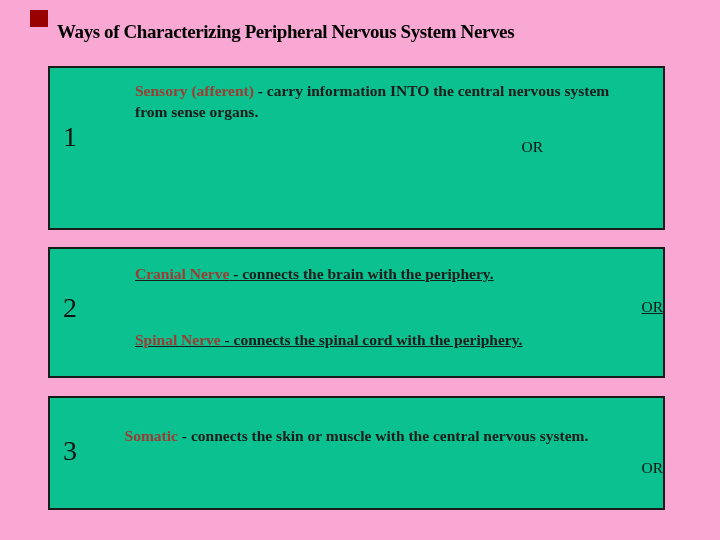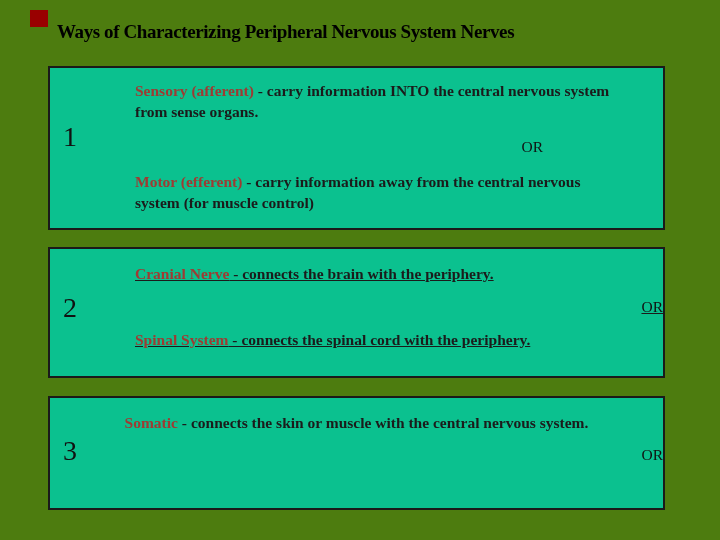--- a/index.html
+++ b/index.html
@@ -5,21 +5,21 @@
   html, body {
     margin: 0;
     padding: 0;
     background: #ffffff;
     font-family: "Liberation Serif", "DejaVu Serif", serif;
   }
   .slide {
     position: relative;
     width: 720px;
     height: 540px;
-    background: #4d7c0f;
+    background: #f9a8d4;
     overflow: hidden;
   }
   .marker {
     position: absolute;
     left: 30px;
     top: 10px;
     width: 18px;
     height: 17px;
     background: #990000;
   }
@@ -59,21 +59,21 @@
     height: 100%;
     box-sizing: border-box;
     font-size: 15.5px;
     line-height: 21px;
     font-weight: bold;
   }
   .box1 .content, .box2 .content { padding: 0 25px 4px 85px; text-align: left; }
   .box3 .content { padding: 0 30px 0 30px; text-align: center; }
   .box1 .content { padding-top: 12px; }
   .box2 .content { padding-top: 14px; text-decoration: underline; }
-  .box3 .content { padding-top: 14px; }
+  .box3 .content { padding-top: 27px; }
   .statement { margin: 0; }
   .box1 .statement { max-width: 480px; }
   .term { color: #9E3B33; }
   .or-row {
     font-weight: normal;
     text-align: right;
     color: #111111;
   }
   .box1 .or-row { margin: 14px 95px 14px -85px; }
   .box2 .or-row { margin: 12px -25px 12px -85px; }
@@ -86,30 +86,29 @@
 
   <div class="marker"></div>
 
   <div class="title">Ways of Characterizing Peripheral Nervous System Nerves</div>
 
   <div class="box box1">
     <span class="num">1</span>
     <div class="content">
       <p class="statement"><span class="term">Sensory (afferent)</span><span> - carry information INTO the central nervous system from sense organs.</span></p>
       <div class="or-row">OR</div>
-      <p class="statement"><span class="term">Motor (efferent)</span><span> - carry information away from the central nervous system (for muscle control)</span></p>
     </div>
   </div>
 
   <div class="box box2">
     <span class="num">2</span>
     <div class="content">
       <p class="statement"><span class="term">Cranial Nerve</span><span> - connects the brain with the periphery.</span></p>
       <div class="or-row">OR</div>
-      <p class="statement"><span class="term">Spinal System</span><span> - connects the spinal cord with the periphery.</span></p>
+      <p class="statement"><span class="term">Spinal Nerve</span><span> - connects the spinal cord with the periphery.</span></p>
     </div>
   </div>
 
   <div class="box box3">
     <span class="num">3</span>
     <div class="content">
       <p class="statement"><span class="term">Somatic</span><span> - connects the skin or muscle with the central nervous system.</span></p>
       <div class="or-row">OR</div>
     </div>
   </div>

